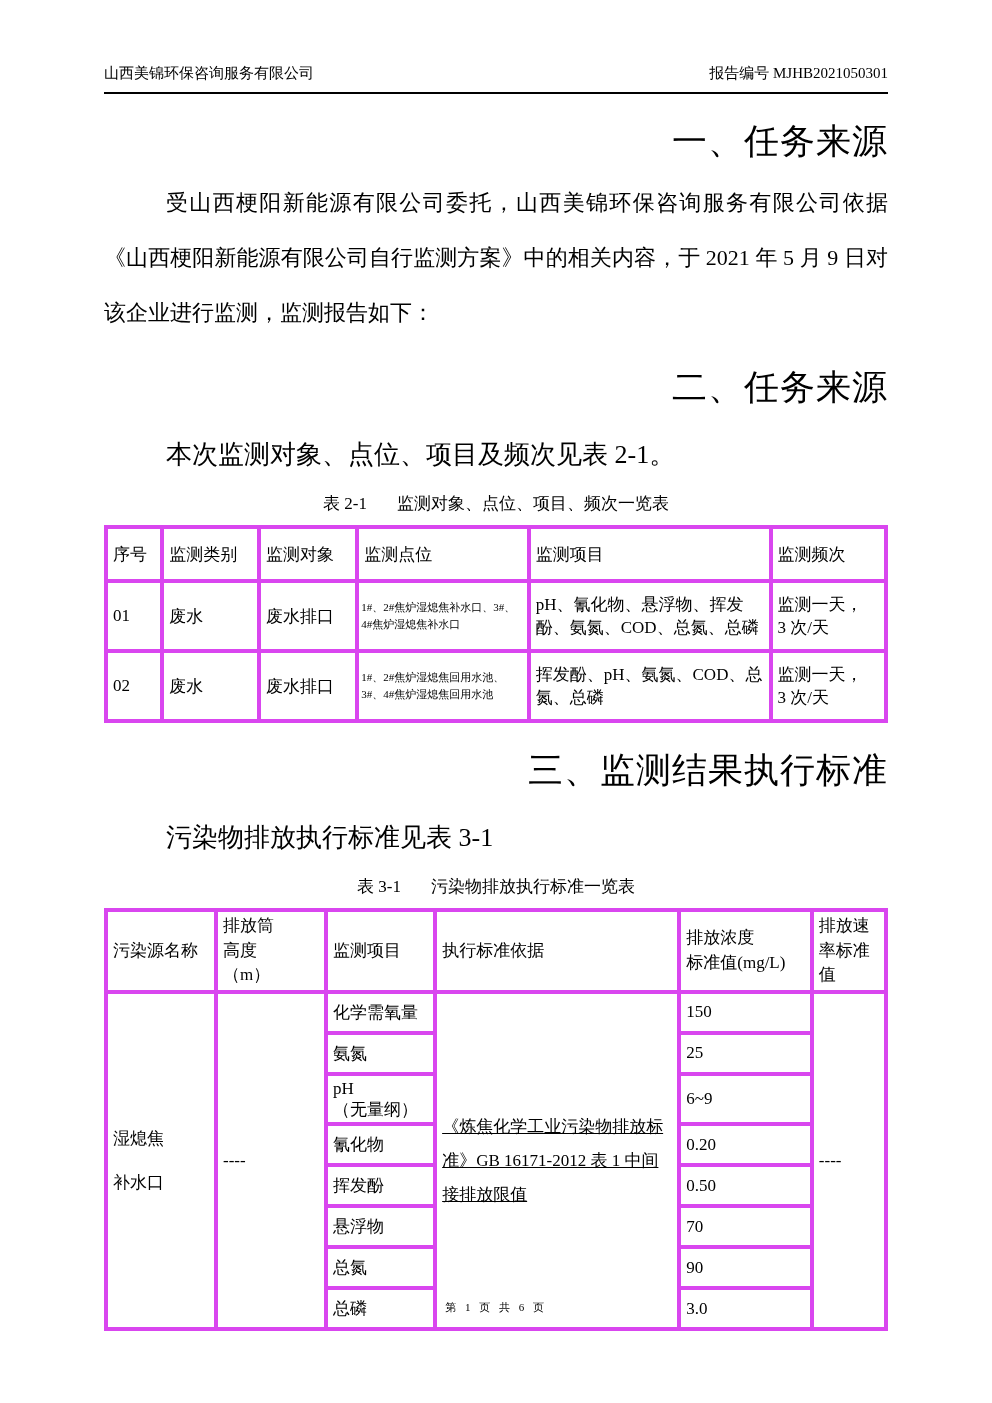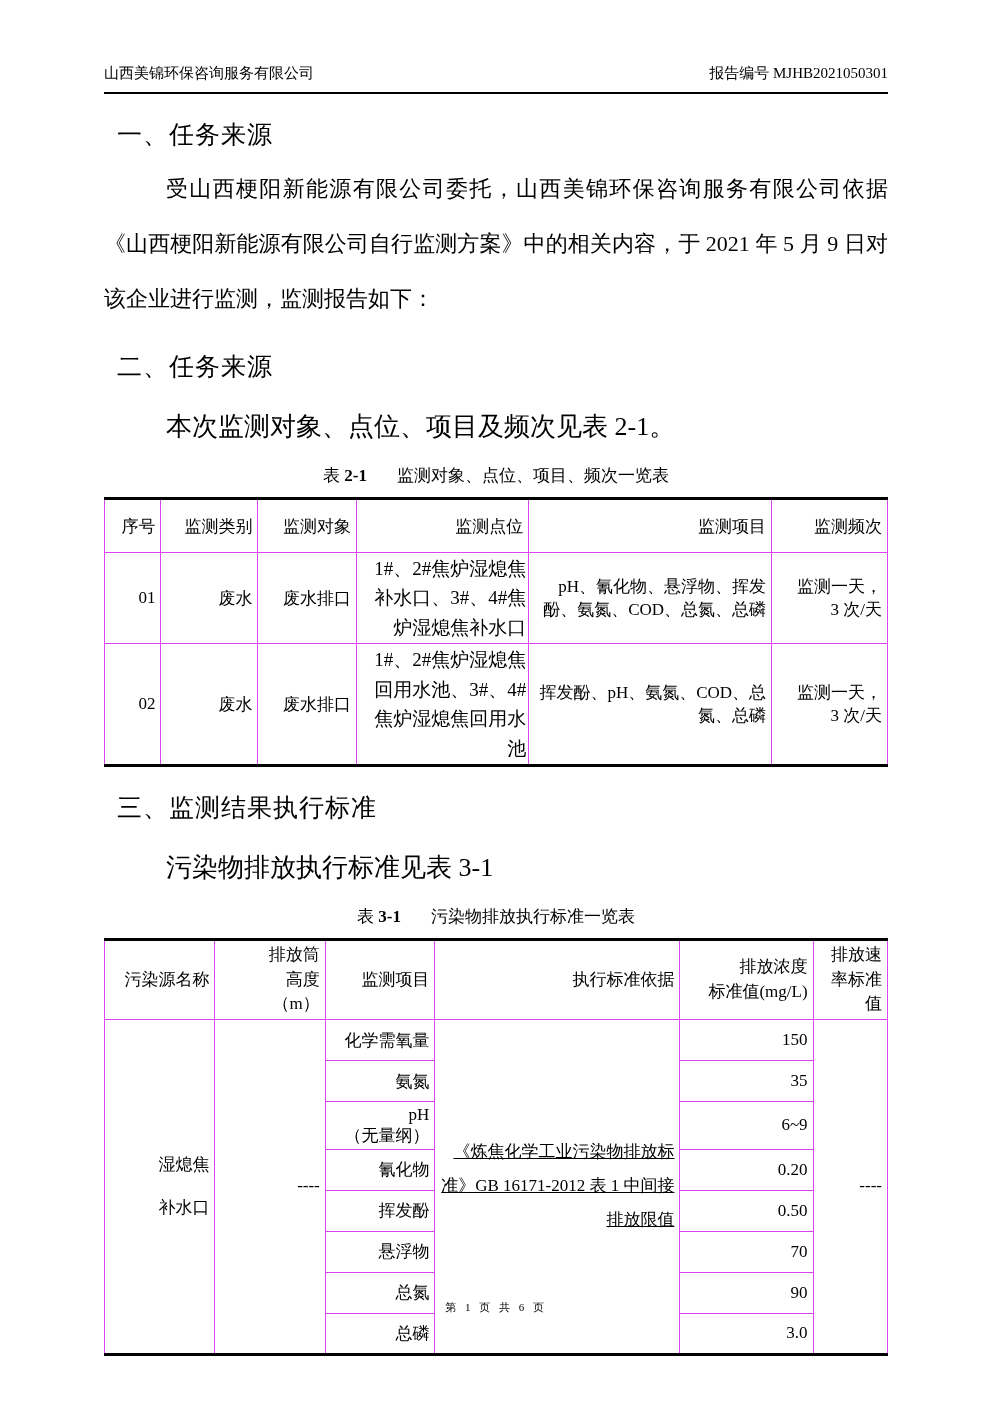--- a/index.html
+++ b/index.html
@@ -5,36 +5,36 @@
   html,body{margin:0;padding:0;background:#ffffff;}
   .page{
     width:992px;height:1403px;background:#fff;color:#000;position:relative;
     box-sizing:border-box;padding:64px 104px 0 104px;
     font-family:"Liberation Serif","DejaVu Serif",serif;
   }
   
   .doc-header{display:flex;justify-content:space-between;align-items:flex-end;
     font-size:15px;padding-bottom:9px;border-bottom:2px solid #000;}
   
-  .h-sec{font-size:25px;font-weight:400;margin:24px 0 0 13px;letter-spacing:1px;}
+  .h-sec{font-size:35px;font-weight:400;margin:24px 0 0 13px;letter-spacing:1px;text-align:right;}
   
   .para{font-size:22px;line-height:55px;text-align:justify;text-indent:62px;margin:10px 0 0 0;}
   .intro{font-size:26px;margin:26px 0 0 0;text-indent:62px;}
   
   .caption{text-align:center;font-size:17px;margin-top:20px;}
-  .caption .num{font-weight:bold;}
+  .caption .num{font-weight:normal;}
   .caption .cap-title{margin-left:30px;}
   
   table.t{border-collapse:collapse;table-layout:fixed;width:100%;margin-top:10px;
     border-top:3px solid #000;border-bottom:3px solid #000;}
-  table.t th,table.t td{border:1px solid #d946ef;text-align:right;vertical-align:middle;
+  table.t th,table.t td{border:4px solid #d946ef;text-align:left;vertical-align:middle;
     font-size:17px;font-weight:400;padding:2px 5px;box-sizing:border-box;}
   .t21 thead tr{height:54px;}
   .t21 tbody tr{height:70px;}
-  .t21 td.small{font-size:19px;line-height:1.55;padding:1px 2px;}
+  .t21 td.small{font-size:11px;line-height:1.55;padding:1px 2px;}
   .t31 thead tr{height:80px;}
   .t31 tbody tr{height:41px;}
   .t31 tr.ph-row{height:45px;}
   .pre{white-space:pre-line;}
   .t31 th{line-height:1.45;}
   td.src{line-height:2.55;}
   td.std{line-height:2.0;padding:2px 10px;text-decoration:underline;}
   td.ph{line-height:1.25;}
   
   .page-footer{position:absolute;top:1300px;left:0;width:100%;text-align:center;
@@ -137,21 +137,21 @@
         <td class="src pre" rowspan="8">湿熄焦
 补水口</td>
         <td rowspan="8">----</td>
         <td>化学需氧量</td>
         <td class="std" rowspan="8">《炼焦化学工业污染物排放标准》GB 16171-2012 表 1 中间接排放限值</td>
         <td>150</td>
         <td rowspan="8">----</td>
       </tr>
       <tr>
         <td>氨氮</td>
-        <td>35</td>
+        <td>25</td>
       </tr>
       <tr class="ph-row">
         <td class="ph pre">pH
 （无量纲）</td>
         <td>6~9</td>
       </tr>
       <tr>
         <td>氰化物</td>
         <td>0.20</td>
       </tr>

